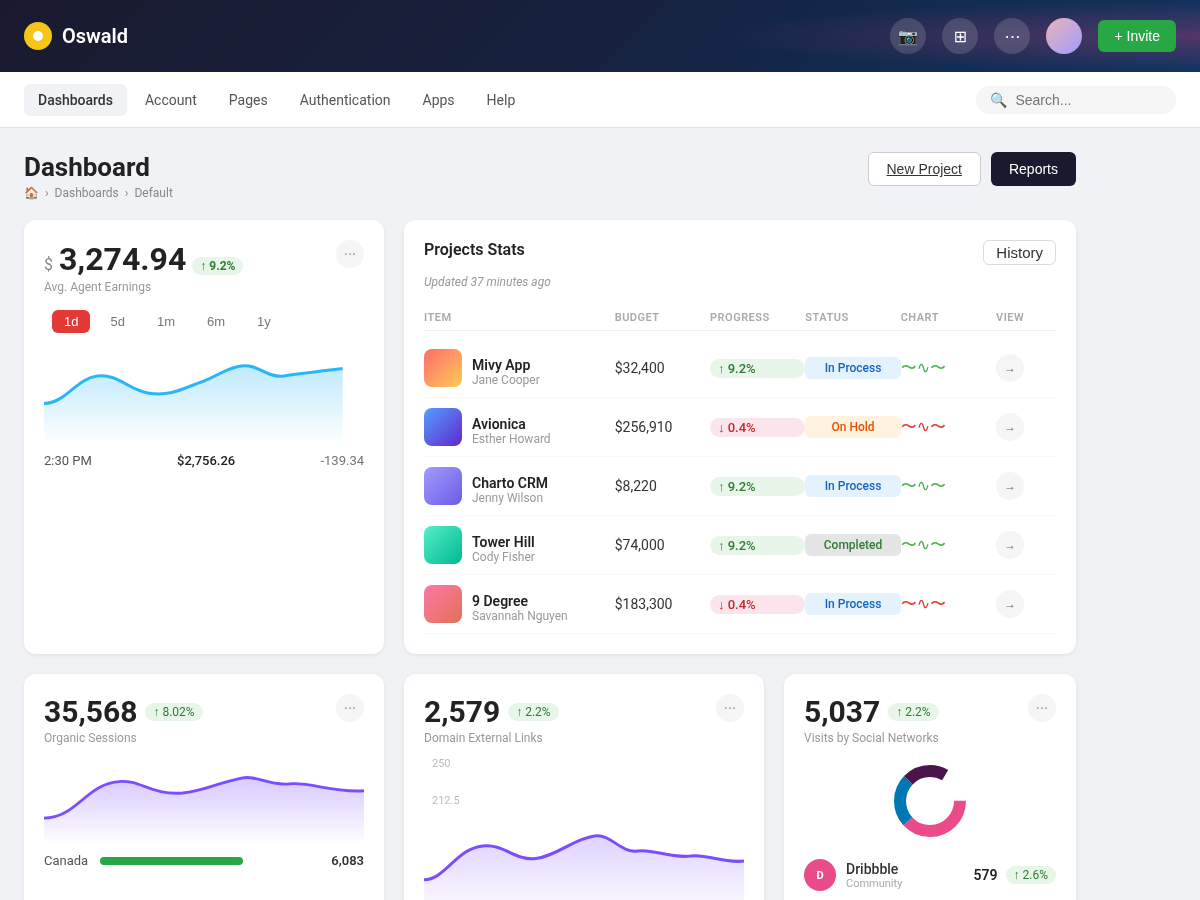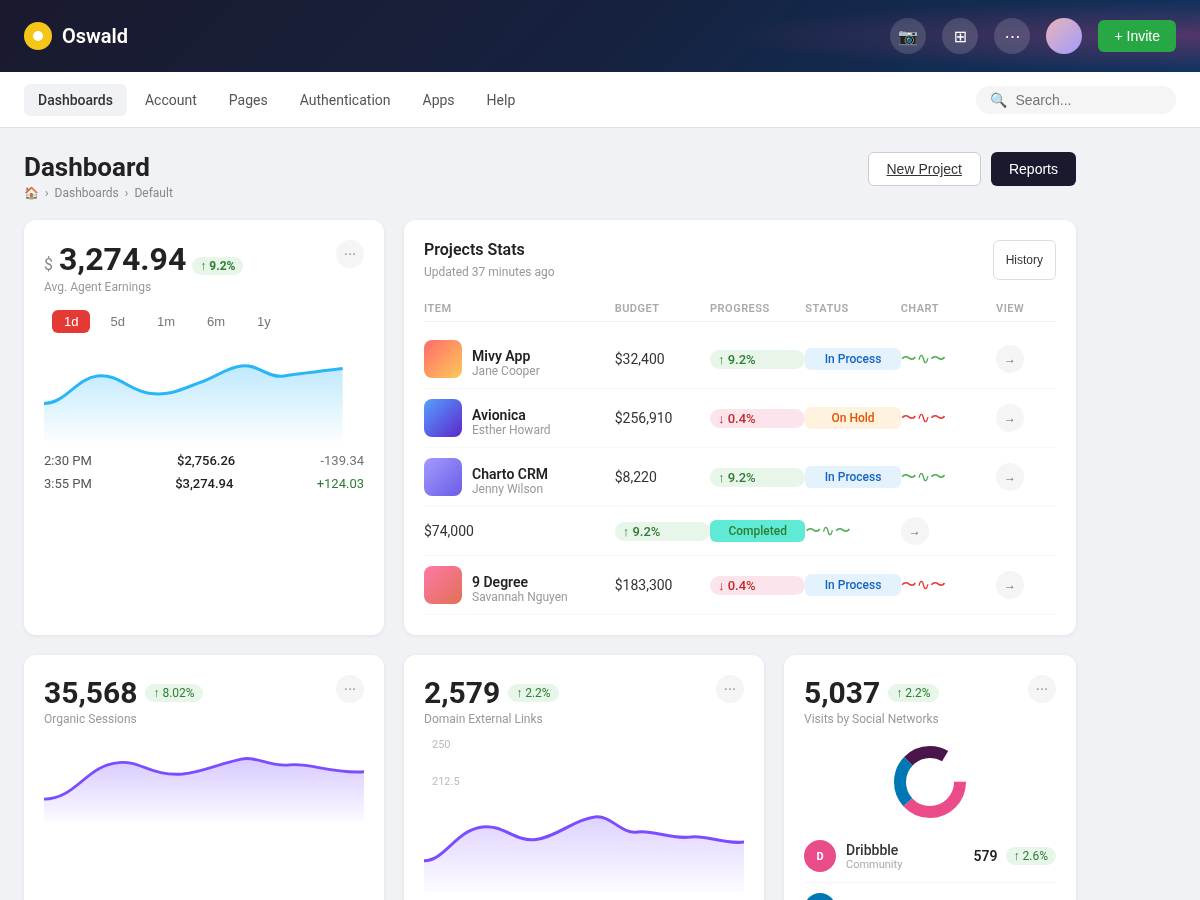--- a/index.html
+++ b/index.html
@@ -278,27 +278,27 @@
     .earnings-row .neg { color: #737373; }
 
     
     .projects-header {
       display: flex;
       justify-content: space-between;
       align-items: flex-start;
       margin-bottom: 16px;
     }
     .projects-title { font-size: 16px; font-weight: 600; color: #222; }
-    .projects-sub { font-size: 12px; color: #999; margin-top: 6px; }
+    .projects-sub { font-size: 12px; color: #999; margin-top: 16px; font-style: italic; }
     .btn-history {
-      padding: 12px 12px;
+      padding: 3px 12px;
       border: 1px solid #ddd;
       background: white;
       border-radius: 6px;
-      font-size: 12px;
+      font-size: 15px;
       cursor: pointer;
       color: #333;
     }
 
     .table-header {
       display: grid;
       grid-template-columns: 2fr 1fr 1fr 1fr 1fr 60px;
       padding: 6px 0;
       border-bottom: 1px solid #f0f0f0;
       margin-bottom: 8px;
@@ -335,21 +335,21 @@
     .project-progress { font-size: 13px; font-weight: 500; }
     .status-badge {
       padding: 4px 10px;
       border-radius: 6px;
       font-size: 12px;
       font-weight: 500;
       text-align: center;
     }
     .status-inprocess { background: #e3f2fd; color: #1565c0; }
     .status-onhold { background: #fff3e0; color: #e65100; }
-    .status-completed { background: #5eead4; color: #2e7d32; }
+    .status-completed { background: #e5e5e5; color: #2e7d32; }
     .arrow-btn {
       width: 28px; height: 28px;
       background: #f5f5f5;
       border-radius: 50%;
       display: flex;
       align-items: center;
       justify-content: center;
       cursor: pointer;
       color: #666;
       font-size: 12px;
@@ -517,25 +517,20 @@
           <path d="M0,50 C20,50 30,30 50,28 C70,26 80,40 100,42 C120,44 130,38 150,32 C165,27 170,22 185,20 C200,18 210,30 225,28 C240,26 260,24 280,22" fill="none" stroke="#29b6f6" stroke-width="2.5"></path>
         </svg>
       </div>
 
       <div class="earnings-rows">
         <div class="earnings-row">
           <span>2:30 PM</span>
           <span class="amount">$2,756.26</span>
           <span class="neg">-139.34</span>
         </div>
-        <div class="earnings-row">
-          <span>3:55 PM</span>
-          <span class="amount">$3,274.94</span>
-          <span class="pos">+124.03</span>
-        </div>
       </div>
     </div>
 
     <div class="card">
       <div class="projects-header">
         <div>
           <div class="projects-title">Projects Stats</div>
           <div class="projects-sub">Updated 37 minutes ago</div>
         </div>
         <button class="btn-history">History</button>
@@ -589,20 +584,27 @@
           </div>
         </div>
         <div class="project-budget">$8,220</div>
         <div class="project-progress badge-green">↑ 9.2%</div>
         <div class="status-badge status-inprocess">In Process</div>
         <div style="color:#4caf50;font-size:16px;">〜∿〜</div>
         <button class="arrow-btn">→</button>
       </div>
 
       <div class="project-row">
+        <div class="project-info">
+          <div class="project-thumb" style="background:linear-gradient(135deg,#55efc4,#00b894);"></div>
+          <div>
+            <div class="project-name">Tower Hill</div>
+            <div class="project-owner">Cody Fisher</div>
+          </div>
+        </div>
         <div class="project-budget">$74,000</div>
         <div class="project-progress badge-green">↑ 9.2%</div>
         <div class="status-badge status-completed">Completed</div>
         <div style="color:#4caf50;font-size:16px;">〜∿〜</div>
         <button class="arrow-btn">→</button>
       </div>
 
       <div class="project-row">
         <div class="project-info">
           <div class="project-thumb" style="background:linear-gradient(135deg,#fd79a8,#e17055);"></div>
@@ -641,20 +643,27 @@
             <linearGradient id="sessGrad" x1="0" y1="0" x2="0" y2="1">
               <stop offset="0%" stop-color="#7c4dff" stop-opacity="0.3"></stop>
               <stop offset="100%" stop-color="#7c4dff" stop-opacity="0.02"></stop>
             </linearGradient>
           </defs>
           <path d="M0,50 C30,50 40,20 70,18 C90,16 100,30 130,28 C150,26 160,20 185,15 C200,12 210,22 230,20 C250,18 270,28 300,26 L300,70 L0,70 Z" fill="url(#sessGrad)"></path>
           <path d="M0,50 C30,50 40,20 70,18 C90,16 100,30 130,28 C150,26 160,20 185,15 C200,12 210,22 230,20 C250,18 270,28 300,26" fill="none" stroke="#7c4dff" stroke-width="2.5"></path>
         </svg>
       </div>
 
+      <div class="country-row">
+        <span class="country-name">Canada</span>
+        <div class="country-bar-wrap">
+          <div class="country-bar" style="background:#28a745;width:65%;"></div>
+        </div>
+        <span class="country-val">6,083</span>
+      </div>
 
     </div>
 
     <div class="card">
       <div style="display:flex;justify-content:space-between;align-items:flex-start;">
         <div>
           <div style="display:flex;align-items:center;gap:8px;">
             <div class="big-number">2,579</div>
             <span class="badge-green">↑ 2.2%</span>
           </div>

